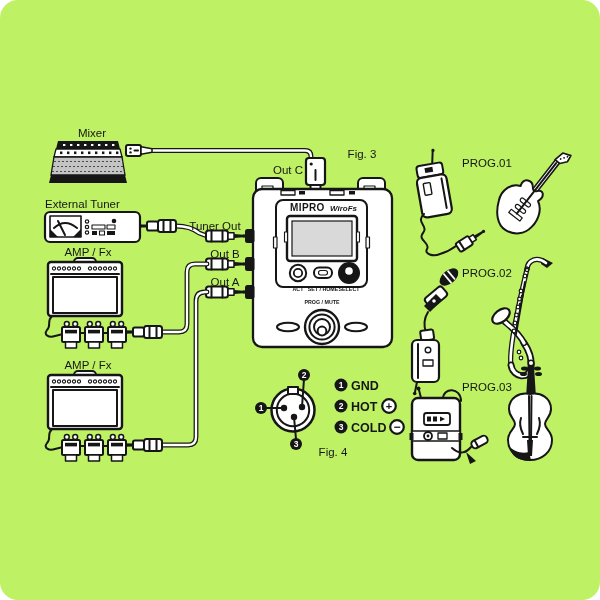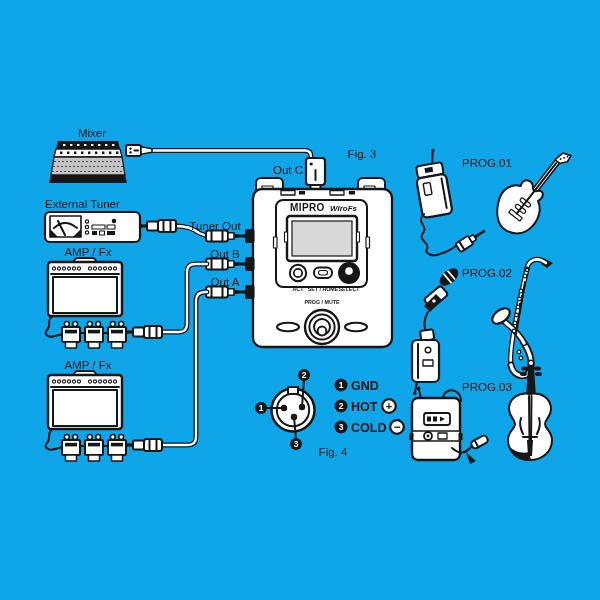--- a/index.html
+++ b/index.html
@@ -1,17 +1,17 @@
 <!DOCTYPE html>
 <html><head>
 <meta charset="utf-8">
 <style>
   html,body{margin:0;padding:0;background:#fff;}
-  #canvas{position:relative;width:600px;height:600px;background:#0ea5e9;overflow:hidden;
-          font-family:"Liberation Sans",sans-serif;}
+  #canvas{position:relative;width:600px;height:600px;background:#bef264;overflow:hidden;
+          font-family:"Liberation Sans",sans-serif;border-radius:18px;}
   svg text{font-family:"Liberation Sans",sans-serif;fill:#161616;}
   .ln{fill:none;stroke:#161616;stroke-width:2;stroke-linecap:round;stroke-linejoin:round;}
   .fw{fill:#fff;stroke:#161616;stroke-linejoin:round;}
   .fb{fill:#161616;stroke:none;}
   .cabo{fill:none;stroke:#161616;stroke-width:4.8;stroke-linecap:round;}
   .cabi{fill:none;stroke:#fff;stroke-width:2.3;stroke-linecap:round;}
   .tubo{fill:none;stroke:#161616;stroke-width:5.2;stroke-linecap:round;}
   .tubi{fill:none;stroke:#fff;stroke-width:2.6;stroke-linecap:round;}
   .lbl{font-size:11.5px;}
   .tiny{font-size:5.3px;font-weight:bold;}

